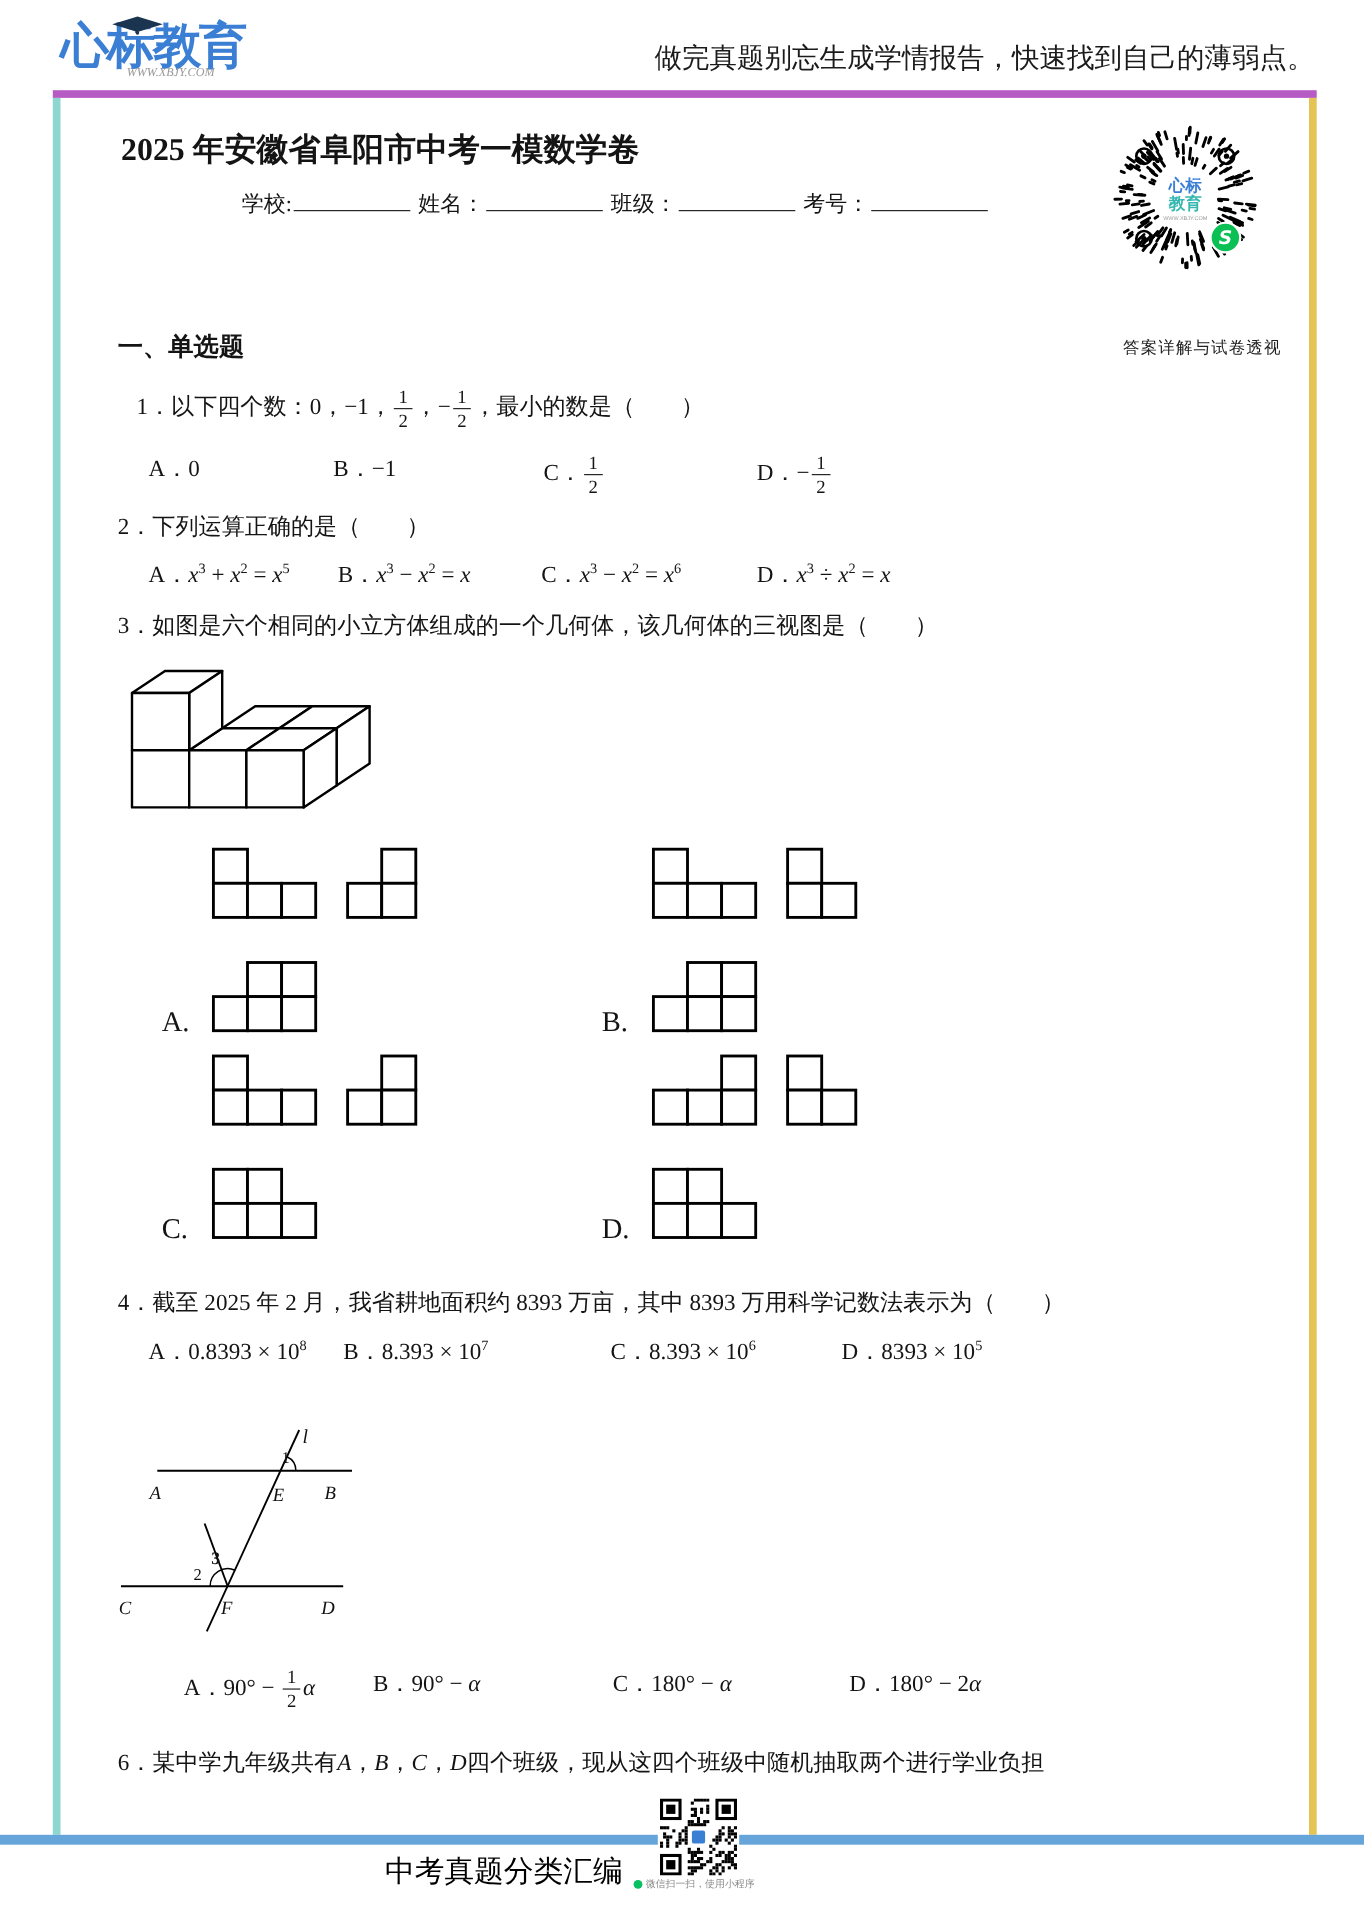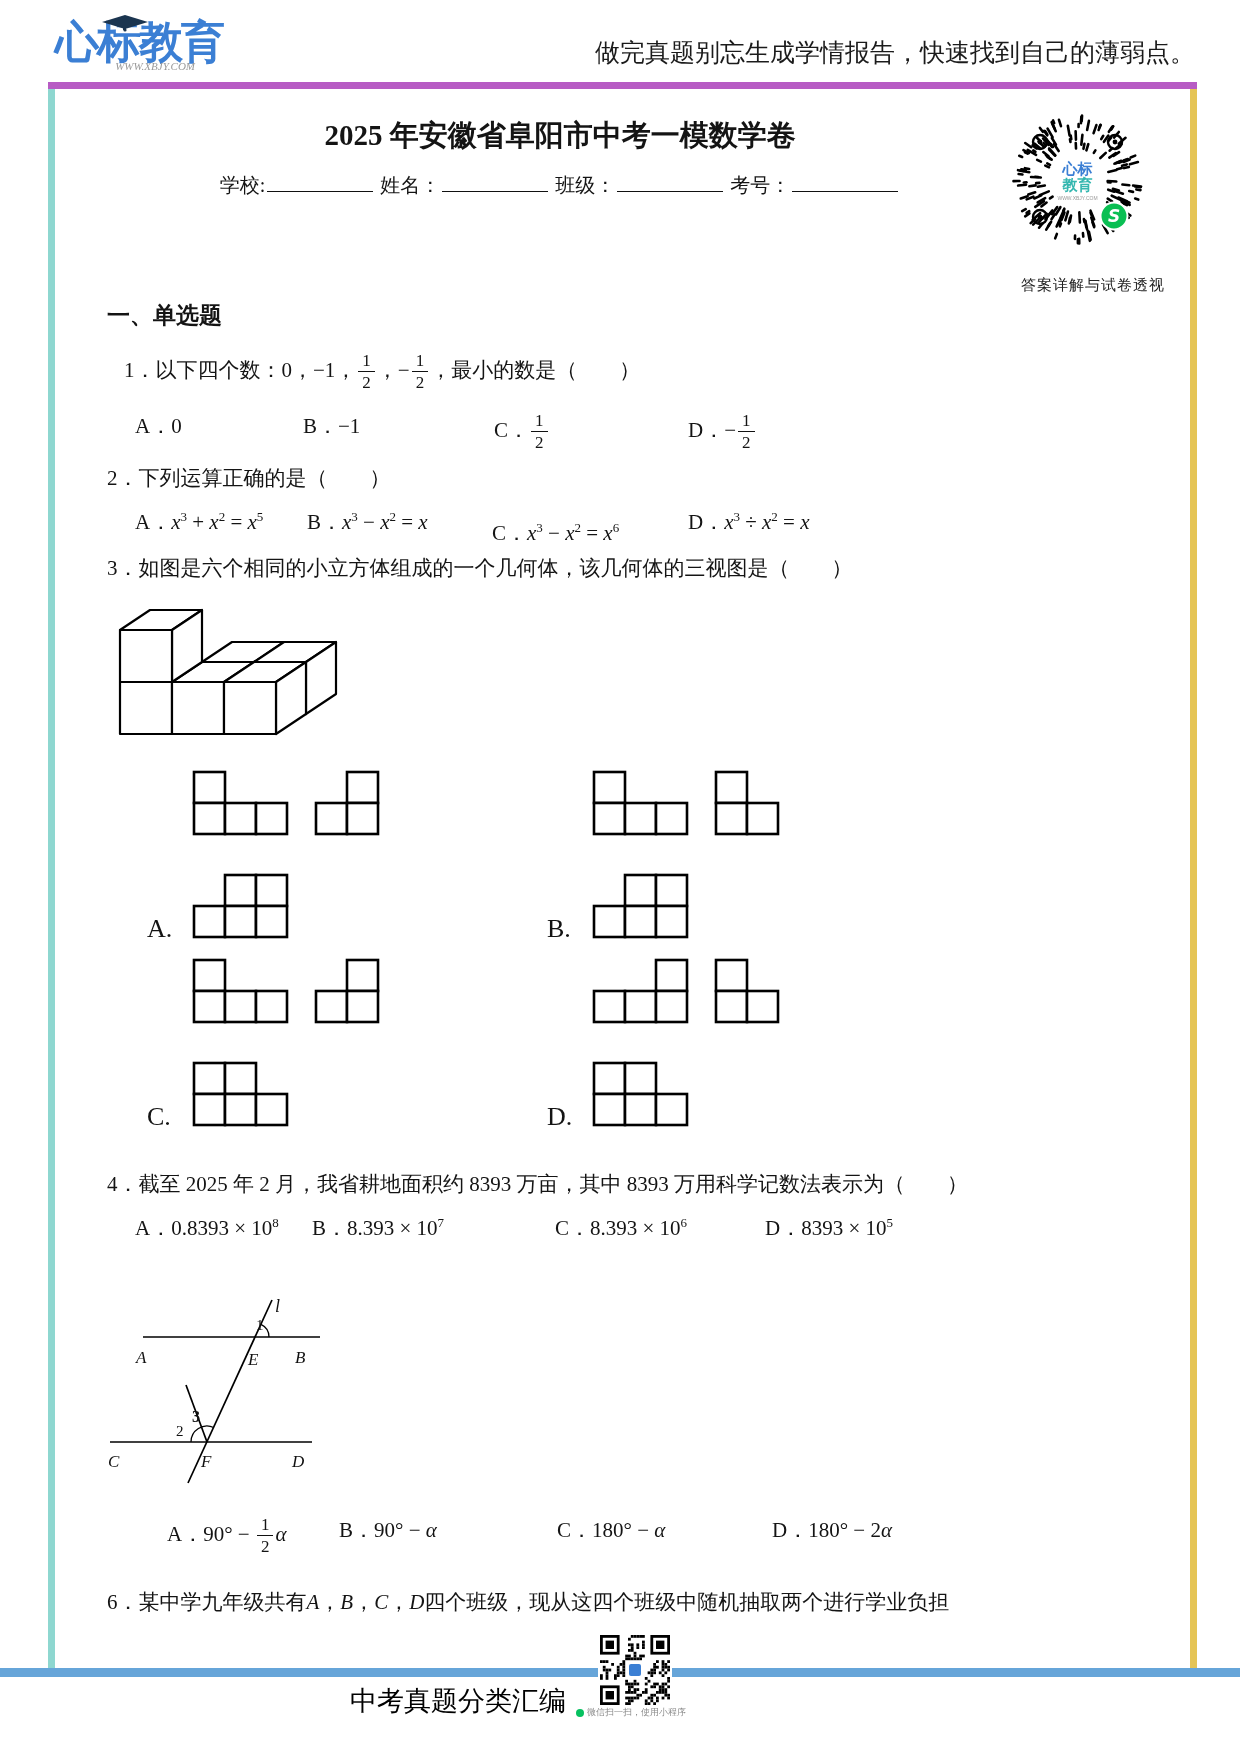--- a/index.html
+++ b/index.html
@@ -12,24 +12,24 @@
              font-size:44px;color:#3b7fd4;letter-spacing:-2px;line-height:1;}
   .logo-sub{font-family:"Liberation Serif",serif;font-style:italic;font-size:11px;color:#9a9a9a;
             text-align:right;margin-top:-4px;padding-right:28px;}
   .slogan{font-size:25px;color:#1b1b1b;white-space:nowrap;}
   
   .line-top{background:#b75bc4;}
   .line-left{background:#8ed7d0;}
   .line-right{background:#e5c455;}
   .line-bottom{background:#66a5d9;}
   
-  .title{width:900px;text-align:center;font-weight:bold;font-size:29px;white-space:nowrap;}
+  .title{width:900px;text-align:left;font-weight:bold;font-size:29px;white-space:nowrap;}
   .formline{width:900px;text-align:center;font-size:20px;white-space:nowrap;}
   .uline{display:inline-block;width:106px;height:1.05em;border-bottom:1.6px solid #111;margin:0 2px;}
-  .qr-caption{font-size:15px;letter-spacing:1px;color:#222;width:180px;text-align:center;}
+  .qr-caption{font-size:15px;letter-spacing:1px;color:#222;width:180px;text-align:center;margin-top:31px;}
   
   .sec-head{font-family:"Liberation Sans","DejaVu Sans",sans-serif;font-weight:bold;font-size:23px;}
   .stem{font-size:21px;white-space:nowrap;}
   .opt{font-size:21px;white-space:nowrap;}
   .stem i,.opt i{font-family:"Liberation Serif",serif;font-style:italic;}
   sup{font-size:13px;}
   .frac{display:inline-block;vertical-align:middle;text-align:center;line-height:1.05;
         font-size:17px;margin:0 2px;}
   .frac .num{display:block;border-bottom:1.4px solid #111;padding:0 4px 1.5px;}
   .frac .den{display:block;padding-top:1.5px;}
@@ -264,21 +264,21 @@
 
   <div class="abs stem" style="left:124px;top:352px;"><span>1．以下四个数：0，−1，</span><span class="frac"><span class="num">1</span><span class="den">2</span></span><span>，−</span><span class="frac"><span class="num">1</span><span class="den">2</span></span><span>，最小的数是（　　）</span></div>
   <div class="abs opt" style="left:135px;top:412px;"><span>A．0</span></div>
   <div class="abs opt" style="left:303px;top:412px;"><span>B．−1</span></div>
   <div class="abs opt" style="left:494px;top:412px;"><span>C．</span><span class="frac"><span class="num">1</span><span class="den">2</span></span></div>
   <div class="abs opt" style="left:688px;top:412px;"><span>D．−</span><span class="frac"><span class="num">1</span><span class="den">2</span></span></div>
 
   <div class="abs stem" style="left:107px;top:464px;"><span>2．下列运算正确的是（　　）</span></div>
   <div class="abs opt" style="left:135px;top:508px;"><span>A．</span><i>x</i><sup>3</sup><span> + </span><i>x</i><sup>2</sup><span> = </span><i>x</i><sup>5</sup></div>
   <div class="abs opt" style="left:307px;top:508px;"><span>B．</span><i>x</i><sup>3</sup><span> − </span><i>x</i><sup>2</sup><span> = </span><i>x</i></div>
-  <div class="abs opt" style="left:492px;top:508px;margin-top:11px;"><span>C．</span><i>x</i><sup>3</sup><span> − </span><i>x</i><sup>2</sup><span> = </span><i>x</i><sup>6</sup></div>
+  <div class="abs opt" style="left:492px;top:508px;"><span>C．</span><i>x</i><sup>3</sup><span> − </span><i>x</i><sup>2</sup><span> = </span><i>x</i><sup>6</sup></div>
   <div class="abs opt" style="left:688px;top:508px;"><span>D．</span><i>x</i><sup>3</sup><span> ÷ </span><i>x</i><sup>2</sup><span> = </span><i>x</i></div>
 
   <div class="abs stem" style="left:107px;top:554px;"><span>3．如图是六个相同的小立方体组成的一个几何体，该几何体的三视图是（　　）</span></div>
 
   <div class="abs" style="left:112px;top:596px;">
     <svg width="232" height="144" viewBox="0 0 232 144" fill="#fff" stroke="#000" stroke-width="2.2" stroke-linejoin="round">
       <polygon points="90,66 142,66 172,46 120,46"></polygon>
       <polygon points="142,66 194,66 224,46 172,46"></polygon>
       <polygon points="60,86 112,86 142,66 90,66"></polygon>
       <polygon points="112,86 164,86 194,66 142,66"></polygon>

